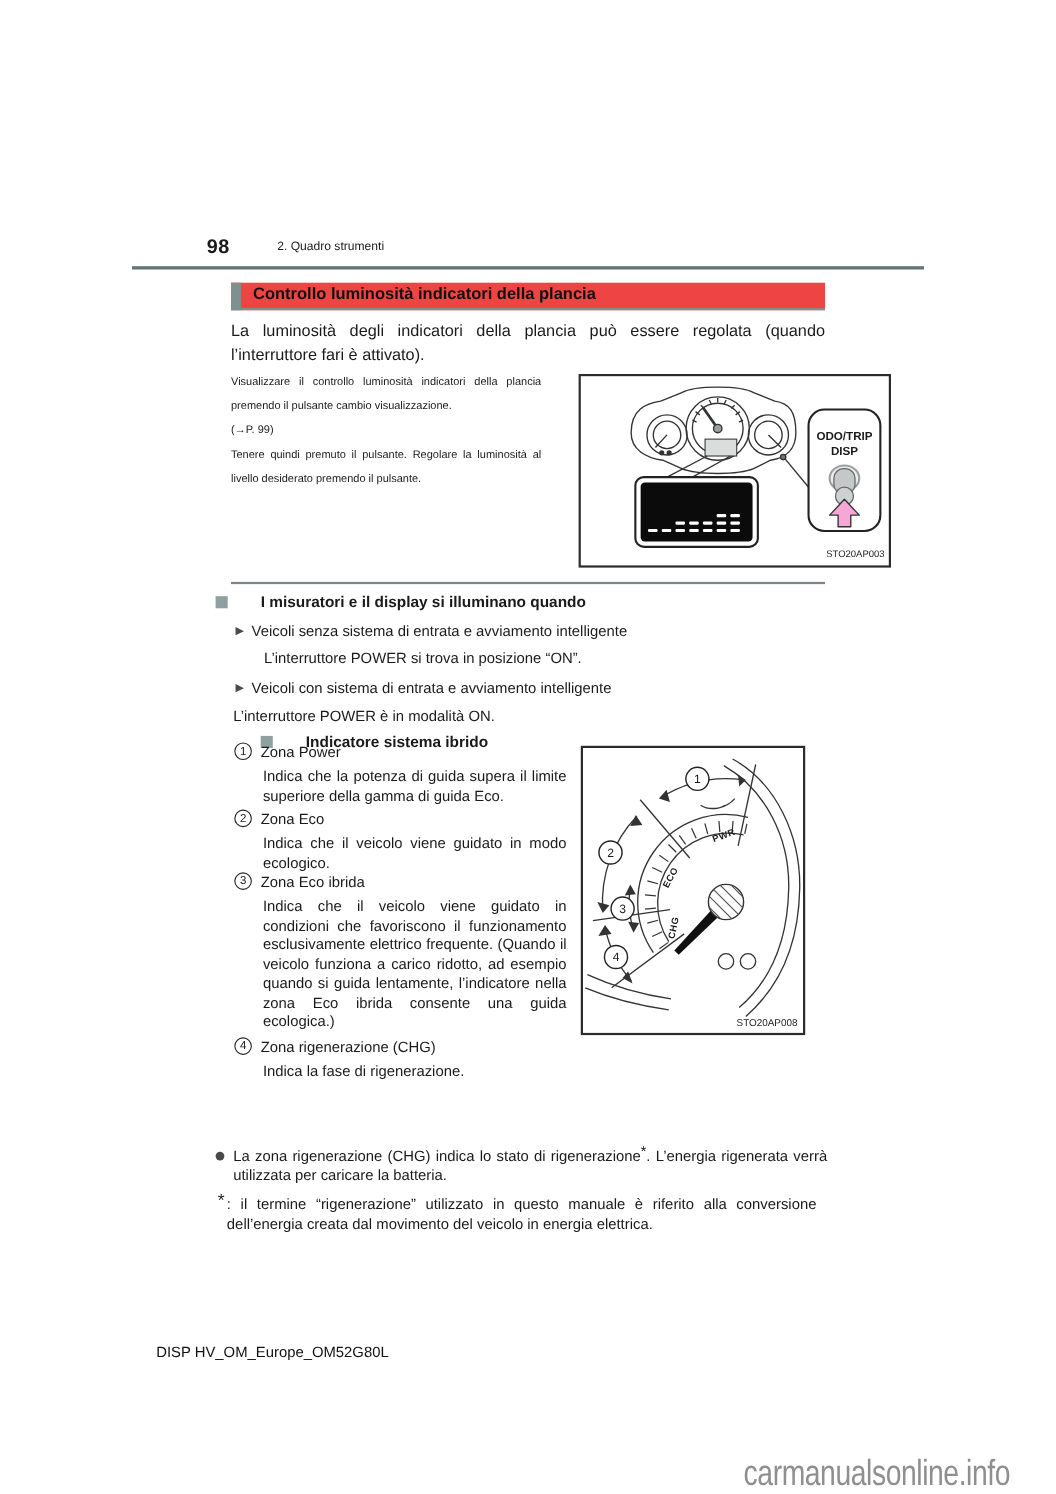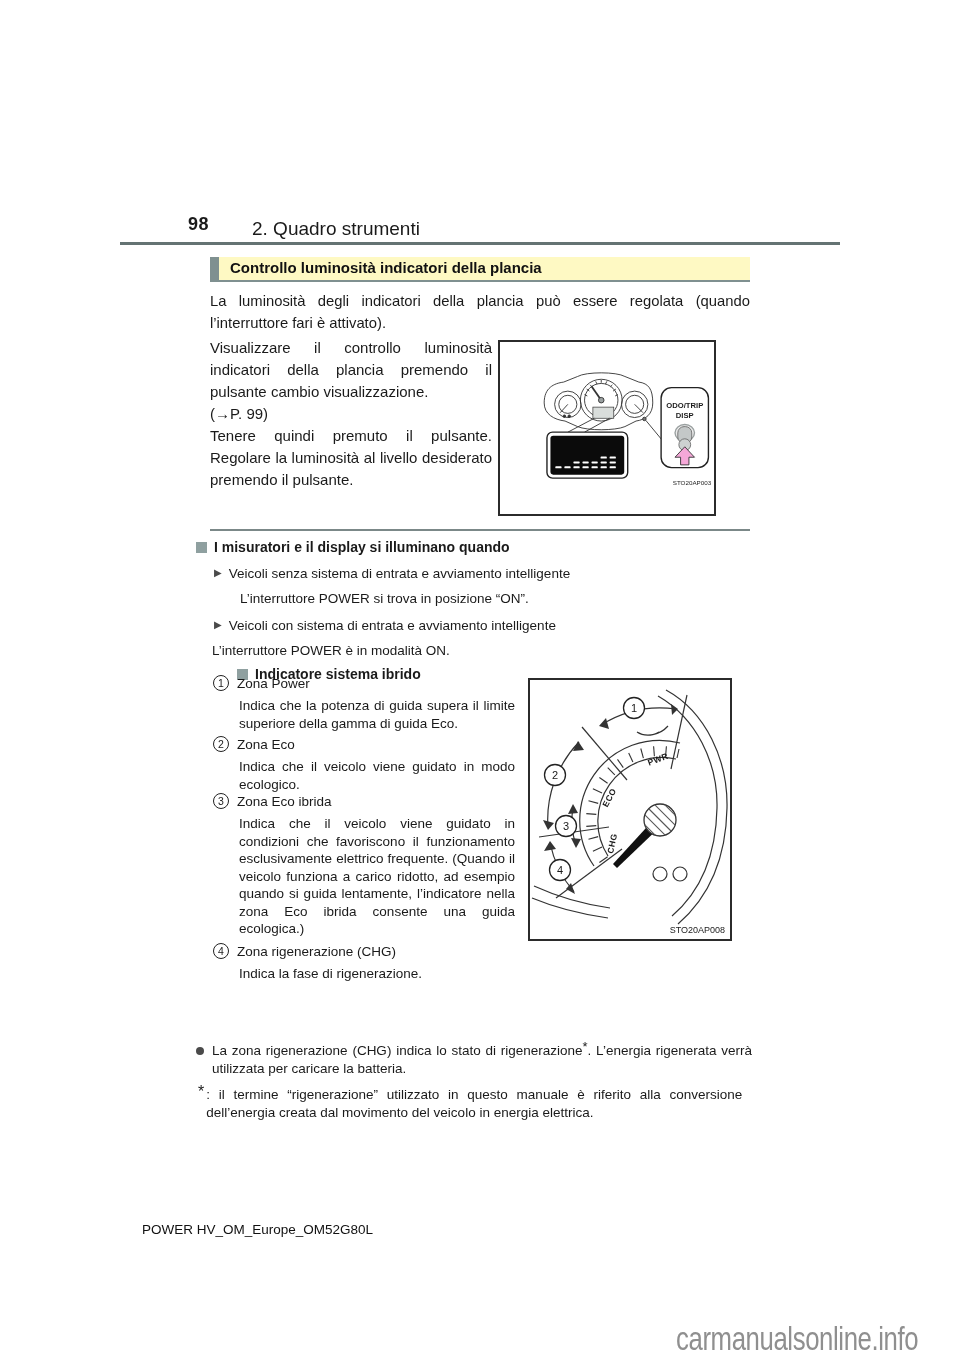--- a/index.html
+++ b/index.html
@@ -4,42 +4,42 @@
 <style>
   * { margin:0; padding:0; box-sizing:border-box; }
   html,body { background:#ffffff; }
   .page {
     position:relative; width:960px; height:1358px; background:#ffffff;
     font-family:"Liberation Sans", sans-serif; color:#1a1a1a; overflow:hidden;
   }
   .abs { position:absolute; }
 
   .pagenum { left:188px; top:214px; font-size:18px; font-weight:bold; letter-spacing:0.5px; }
-  .chapter { left:252px; top:218px; font-size:19px; }
+  .chapter { left:252px; top:218px; font-size:11px; }
   .header-rule { left:120px; top:242px; width:720px; height:3px; background:#647373; }
 
   .title-bar {
     left:210px; top:257px; width:540px; height:25px;
-    background:#fef9c3; border-left:9px solid #7f9090; border-bottom:2px solid #7f9090;
+    background:#ef4444; border-left:9px solid #7f9090; border-bottom:2px solid #7f9090;
     font-size:15px; font-weight:bold; line-height:22px; padding-left:11px; color:#111;
   }
 
   .intro { left:210px; top:290px; width:540px; font-size:14.8px; line-height:22px; text-align:justify; }
 
-  .left-col { left:210px; top:337px; width:282px; font-size:15px; line-height:22px; }
+  .left-col { left:210px; top:337px; width:282px; font-size:10px; line-height:22px; }
   .left-col p { text-align:justify; }
 
   .figure { border:2px solid #2b2b2b; background:#fff; }
-  .fig1 { left:498px; top:340px; width:218px; height:176px;padding-left:40px; }
+  .fig1 { left:526px; top:340px; width:284px; height:176px;padding-left:40px; }
   .fig2 { left:528px; top:678px; width:204px; height:263px; }
   .figure svg { display:block; width:100%; height:100%; }
 
   .divider { left:210px; top:529px; width:540px; height:2px; background:#7b8888; }
 
-  .sec-head { font-size:14px; font-weight:bold; display:flex; align-items:flex-start; }
+  .sec-head { font-size:14px; font-weight:bold; display:flex; align-items:flex-start;gap:23px; }
   .sq { display:inline-block; width:11px; height:11px; background:#8fa0a0; margin:3px 7px 0 0; flex:0 0 auto; }
   .sec1 { left:196px; top:539px; }
   .sec2 { left:196px; top:666px;padding-left:41px; }
 
   .entry { font-size:13.5px; }
   .tri { color:#4a4a4a; font-size:10px; margin-right:7px; vertical-align:2px; }
   .e0 { left:214px; top:566px; }
   .e1 { left:212px; top:591px;margin-left:28px; }
   .e2 { left:214px; top:618px; }
   .e3 { left:212px; top:643px; }
@@ -291,16 +291,16 @@
 
   <div class="abs note n2">
     <span class="bullet"></span>
     <div class="note-text"><span>La zona rigenerazione (CHG) indica lo stato di rigenerazione</span><sup class="star">*</sup><span>. L’energia rigenerata verrà utilizzata per caricare la batteria.</span></div>
   </div>
   <div class="abs footnote">
     <span class="fstar">*</span>
     <div class="fn-text">: il termine “rigenerazione” utilizzato in questo manuale è riferito alla conversione dell’energia creata dal movimento del veicolo in energia elettrica.</div>
   </div>
 
-  <div class="abs doc-footer">POWER HV_OM_Europe_OM52G80L</div>
+  <div class="abs doc-footer">DISP HV_OM_Europe_OM52G80L</div>
   <div class="abs watermark">carmanualsonline.info</div>
 
 </div>
 
 </body></html>

